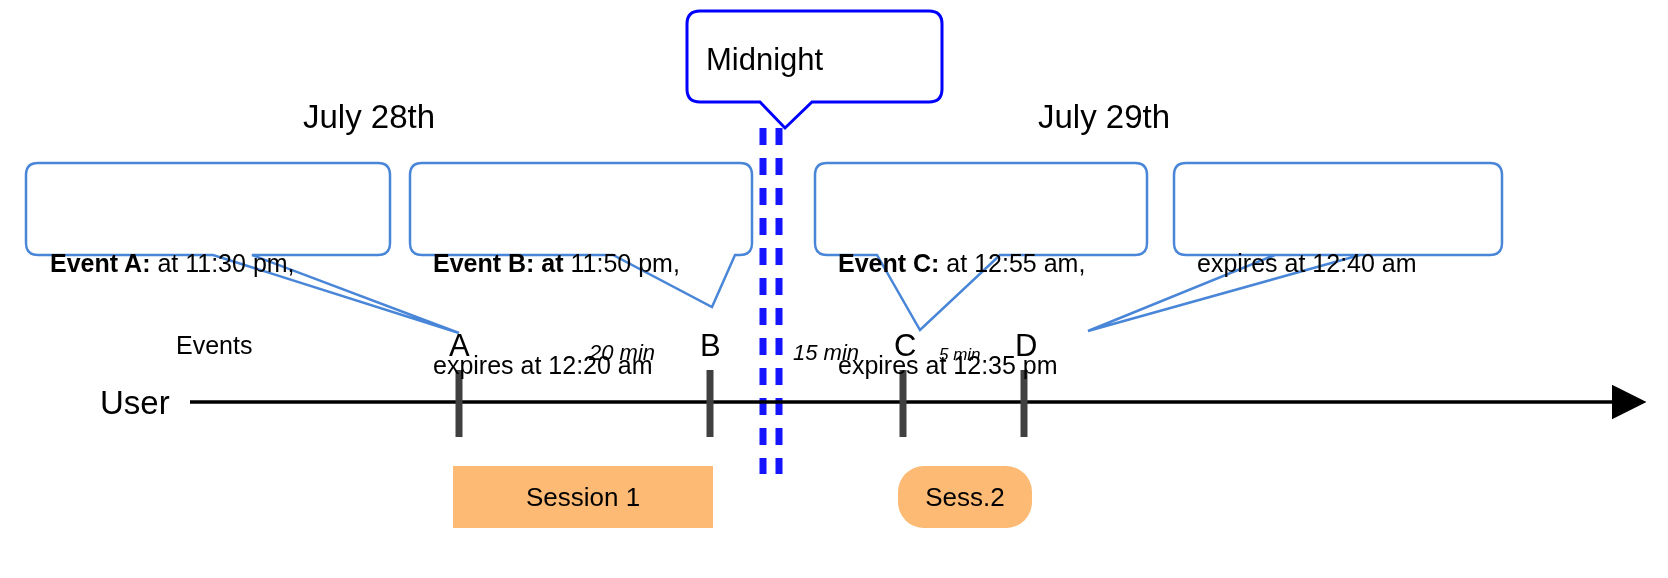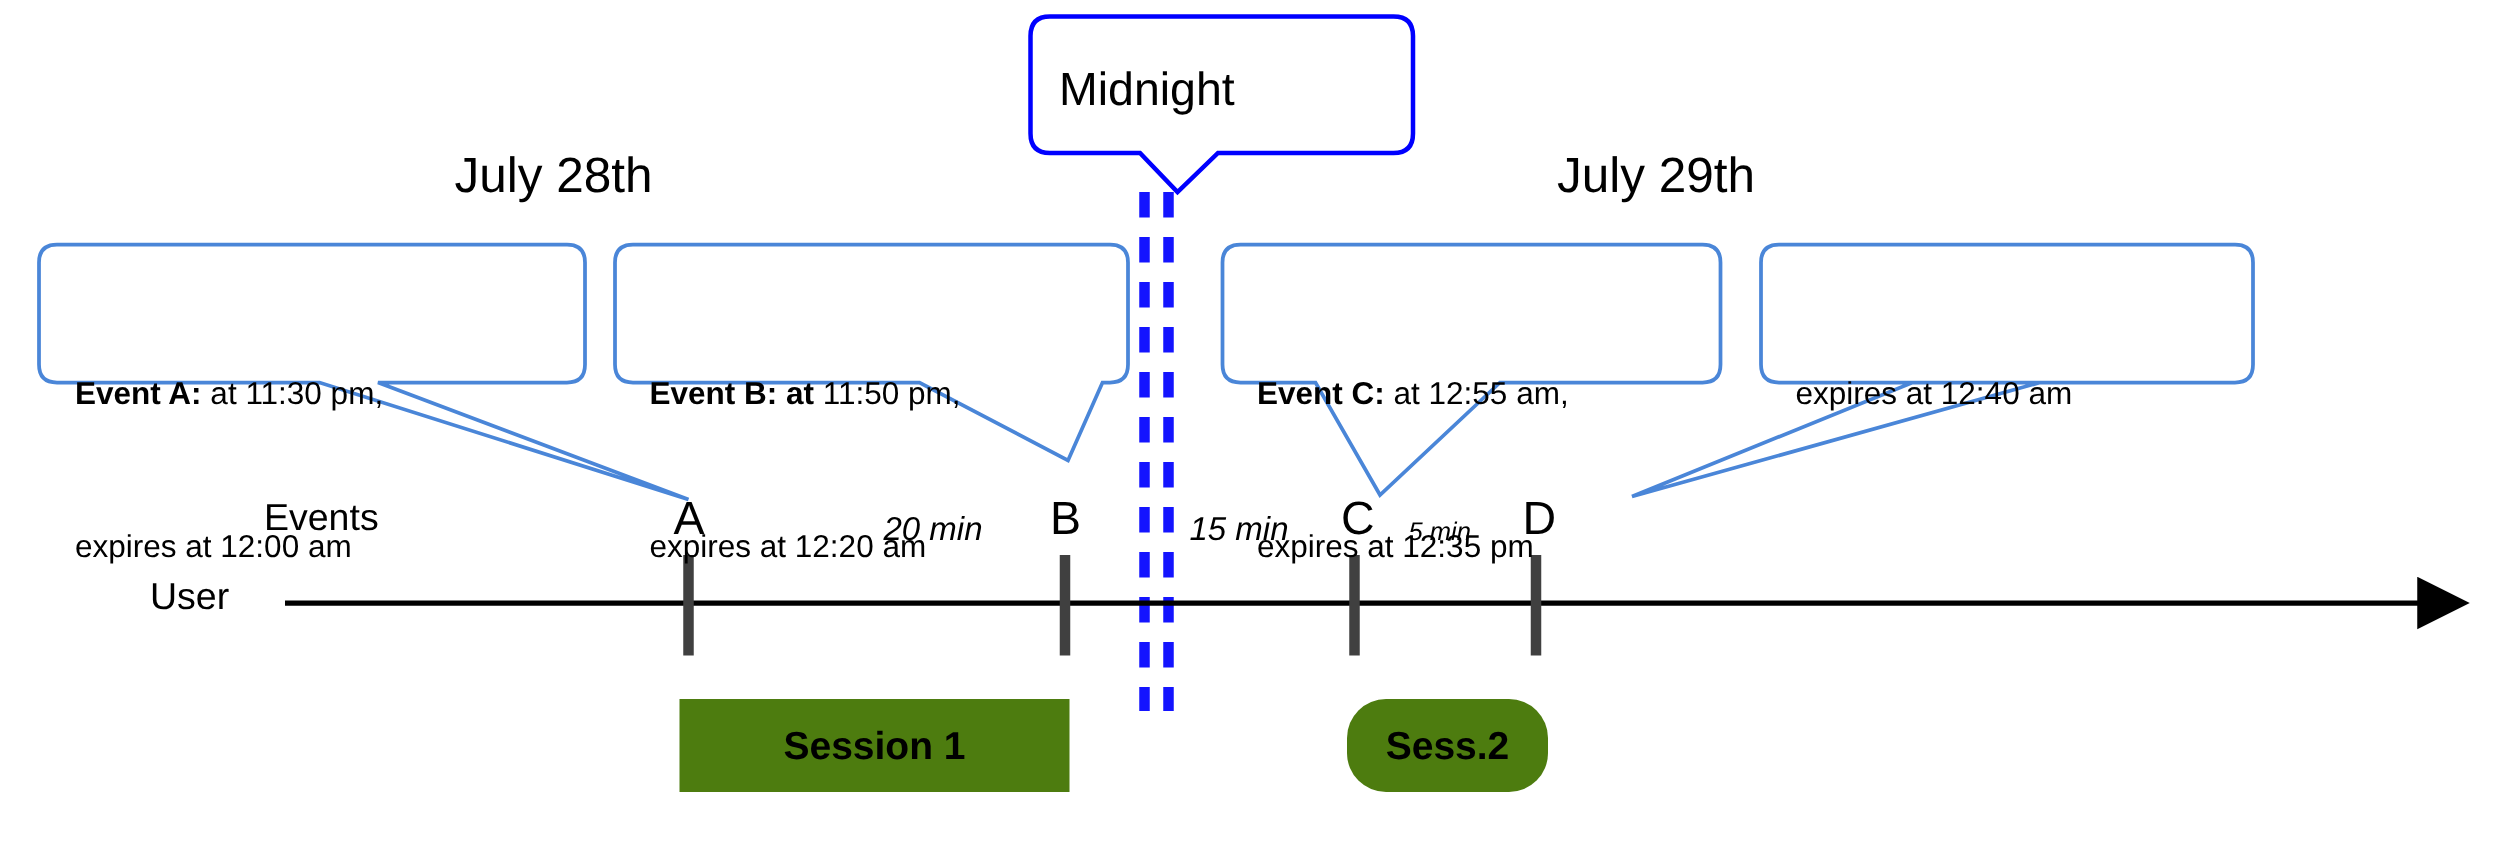--- a/index.html
+++ b/index.html
@@ -23,21 +23,21 @@
     left: 0;
     top: 0;
     width: 1668px;
     height: 578px;
     pointer-events: none;
   }
 
   
   .callout-text {
     position: absolute;
-    font-size: 21px;
+    font-size: 25px;
     line-height: 34px;
     color: #000000;
     white-space: pre;
   }
   .callout-text b { font-weight: bold; }
 
   .midnight-text {
     position: absolute;
     font-size: 31px;
     color: #000000;
@@ -52,21 +52,21 @@
   }
 
   .row-label-events {
     position: absolute;
     font-size: 25px;
     color: #000000;
     white-space: pre;
   }
   .row-label-user {
     position: absolute;
-    font-size: 25px;
+    font-size: 33px;
     color: #000000;
     white-space: pre;
   }
 
   .event-letter {
     position: absolute;
     font-size: 31px;
     color: #000000;
     white-space: pre;
   }
@@ -76,28 +76,27 @@
     color: #000000;
     white-space: pre;
     font-style: italic;
   }
   .gap-label.small {
     font-size: 17px;
   }
 
   .session-box {
     position: absolute;
-    background: #4d7c0f;
+    background: #fdba74;
     display: flex;
     align-items: center;
     justify-content: center;
     font-size: 26px;
     color: #000000;
     white-space: pre;
-    font-weight: bold;
   }
 </style>
 </head>
 <body>
 
 <div id="canvas">
 
   <svg class="svg-layer" viewBox="0 0 1668 578" width="1668" height="578" xmlns="http://www.w3.org/2000/svg">
 
     <path d="M 700 11
@@ -181,21 +180,20 @@
     <line x1="1024" y1="370" x2="1024" y2="437" stroke="#404040" stroke-width="7"></line>
   </svg>
 
   <div class="midnight-text" style="left:706px; top:42px;">Midnight</div>
 
   <div class="date-label" style="left:303px; top:98px;">July 28th</div>
   <div class="date-label" style="left:1038px; top:98px;">July 29th</div>
 
   <div class="callout-text" style="left:50px; top:178px;">
     <div><b>Event A:</b><span> at 11:30 pm,</span></div>
-    <div>expires at 12:00 am</div>
   </div>
 
   <div class="callout-text" style="left:433px; top:178px;">
     <div><b>Event B: at</b><span> 11:50 pm,</span></div>
     <div>expires at 12:20 am</div>
   </div>
 
   <div class="callout-text" style="left:838px; top:178px;">
     <div><b>Event C:</b><span> at 12:55 am,</span></div>
     <div>expires at 12:35 pm</div>

